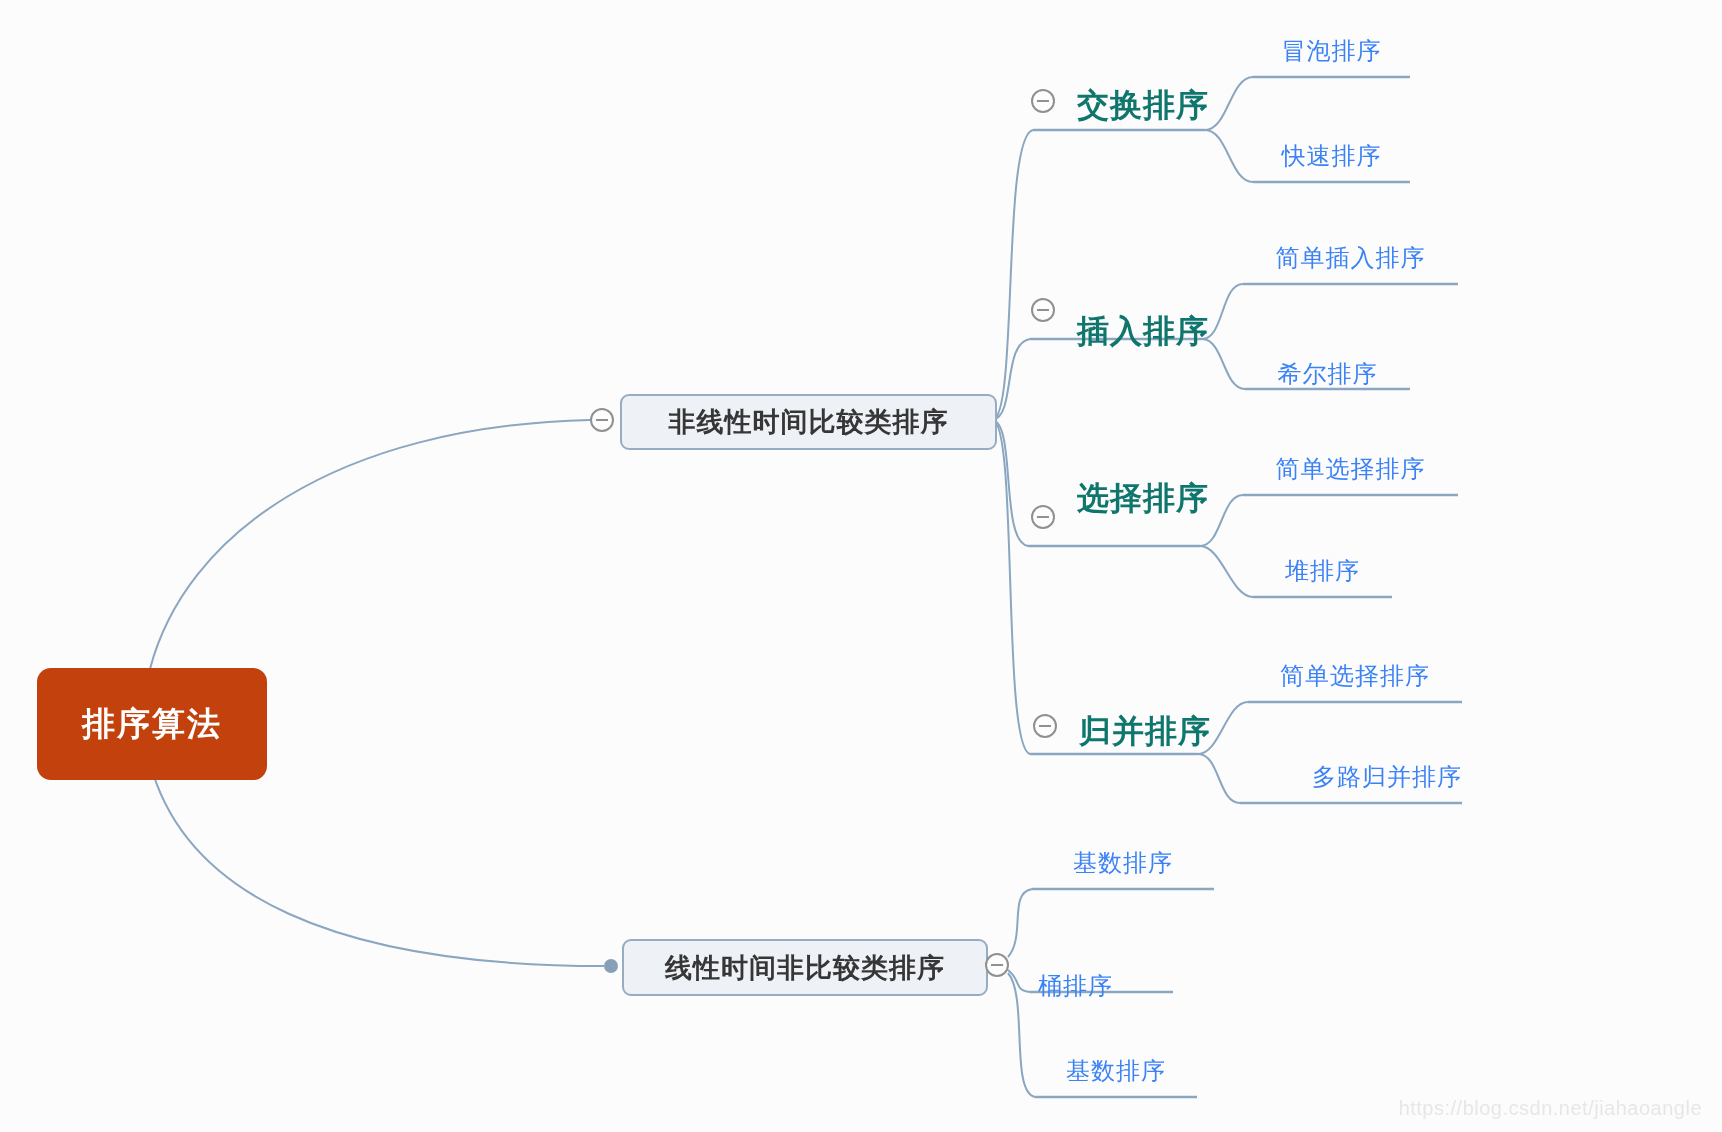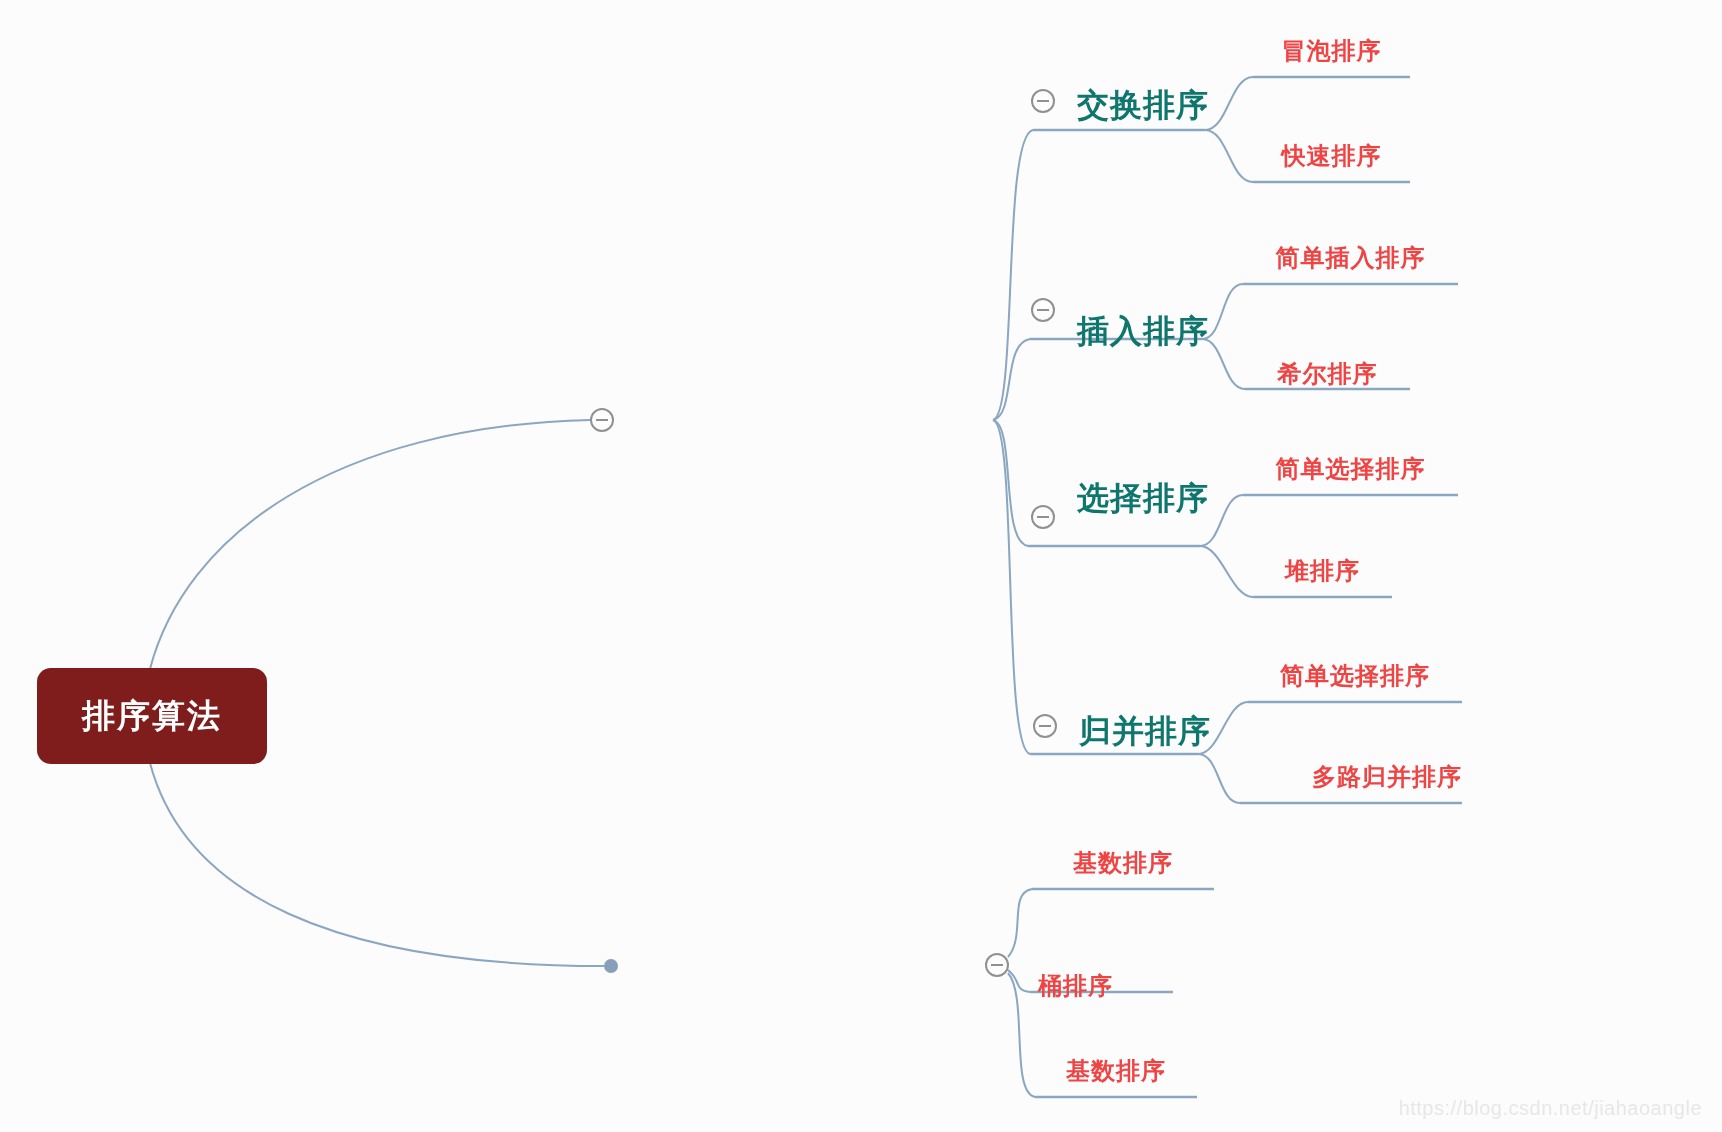--- a/index.html
+++ b/index.html
@@ -1,28 +1,28 @@
 <!DOCTYPE html>
 <html><head>
 <meta charset="utf-8">
 <style>
   html,body{margin:0;padding:0;background:#fcfcfc;}
   .canvas{position:relative;width:1722px;height:1132px;background:#fcfcfc;
           font-family:"Liberation Sans","DejaVu Sans",sans-serif;overflow:hidden;}
   svg.wires{position:absolute;left:0;top:0;width:1722px;height:1132px;}
-  .root-box{position:absolute;left:37px;top:668px;width:230px;height:96px;
-            background:#7f1d1d;border-radius:14px;display:flex;align-items:center;justify-content:center;
+  .root-box{position:absolute;left:37px;top:668px;width:230px;height:112px;
+            background:#c2410c;border-radius:14px;display:flex;align-items:center;justify-content:center;
             color:#ffffff;font-size:33px;font-weight:bold;letter-spacing:2px;cursor:default;}
   .topic-box{position:absolute;background:#eef2f6;border:2px solid #96acc3;border-radius:9px;
              display:flex;align-items:center;justify-content:center;
              color:#363636;font-size:27px;font-weight:600;letter-spacing:1px;white-space:nowrap;}
   .box1{left:620px;top:394px;width:373px;height:52px;}
   .box2{left:622px;top:939px;width:362px;height:53px;}
   .t2{position:absolute;color:#0f766e;font-size:32px;font-weight:700;white-space:nowrap;letter-spacing:1px;}
-  .leaf{position:absolute;color:#ef4444;font-size:24px;font-weight:700;white-space:nowrap;letter-spacing:1px;text-align:center;}
+  .leaf{position:absolute;color:#3b82f6;font-size:24px;font-weight:400;white-space:nowrap;letter-spacing:1px;text-align:center;}
   .mc{position:absolute;width:24px;height:24px;border:2px solid #909090;border-radius:50%;
       background:#fdfdfd;box-sizing:border-box;display:flex;align-items:center;justify-content:center;cursor:pointer;}
   .mc::after{content:"";display:block;width:12px;height:2px;background:#909090;}
   .dot{position:absolute;width:14px;height:14px;border-radius:50%;background:#87a0b8;}
   .watermark{position:absolute;right:20px;bottom:12px;color:#e7e7e7;font-size:20px;letter-spacing:0.5px;}
 </style>
 </head>
 <body>
 
 <div class="canvas">
@@ -70,20 +70,23 @@
       <path stroke-width="2.5" d="M 1030 992 L 1173 992"></path>
       <path stroke-width="2.5" d="M 1035 1097 L 1197 1097"></path>
     </g>
   </svg>
 
   <div class="root-box">
     <span>排序算法</span>
   </div>
 
   <div class="mc" style="left:590px;top:408px;"></div>
+  <div class="topic-box box1">
+    <span>非线性时间比较类排序</span>
+  </div>
 
   <div class="mc" style="left:1031px;top:89px;"></div>
   <div class="t2" style="left:1077px;top:84px;">交换排序</div>
   <div class="leaf" style="left:1253px;top:35px;width:157px;">冒泡排序</div>
   <div class="leaf" style="left:1253px;top:140px;width:157px;">快速排序</div>
 
   <div class="mc" style="left:1031px;top:298px;"></div>
   <div class="t2" style="left:1077px;top:310px;">插入排序</div>
   <div class="leaf" style="left:1243px;top:242px;width:215px;">简单插入排序</div>
   <div class="leaf" style="left:1245px;top:347px;width:165px;margin-top:11px;">希尔排序</div>
@@ -92,20 +95,23 @@
   <div class="t2" style="left:1077px;top:477px;">选择排序</div>
   <div class="leaf" style="left:1243px;top:453px;width:215px;">简单选择排序</div>
   <div class="leaf" style="left:1253px;top:555px;width:139px;">堆排序</div>
 
   <div class="mc" style="left:1033px;top:714px;"></div>
   <div class="t2" style="left:1079px;top:710px;">归并排序</div>
   <div class="leaf" style="left:1248px;top:660px;width:214px;">简单选择排序</div>
   <div class="leaf" style="left:1240px;top:761px;width:222px;text-align:right;">多路归并排序</div>
 
   <div class="dot" style="left:604px;top:959px;"></div>
+  <div class="topic-box box2">
+    <span>线性时间非比较类排序</span>
+  </div>
   <div class="mc" style="left:985px;top:953px;"></div>
 
   <div class="leaf" style="left:1032px;top:847px;width:182px;">基数排序</div>
   <div class="leaf" style="left:1004px;top:950px;width:143px;margin-top:20px;">桶排序</div>
   <div class="leaf" style="left:1035px;top:1055px;width:162px;">基数排序</div>
 
   <div class="watermark">https://blog.csdn.net/jiahaoangle</div>
 </div>
 
 </body></html>

